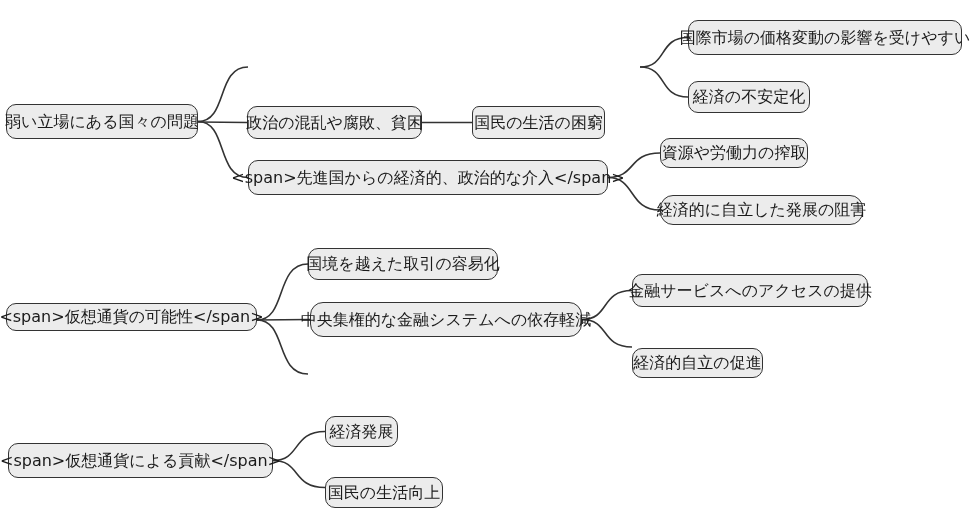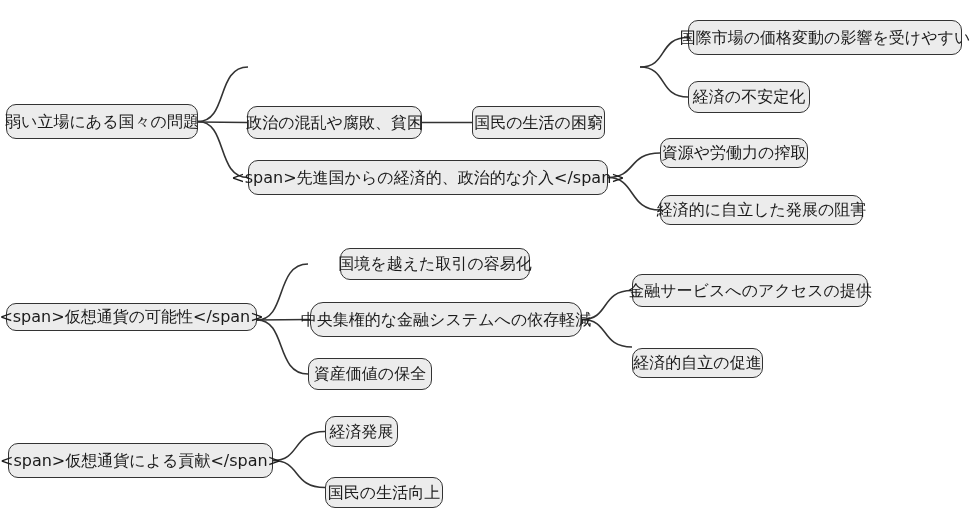--- a/index.html
+++ b/index.html
@@ -77,33 +77,32 @@
   <div class="node" style="left:688px; top:81px; width:122px; height:32px;">経済の不安定化</div>
 
   <div class="node" style="left:247px; top:106px; width:175px; height:33px;">政治の混乱や腐敗、貧困</div>
 
   <div class="node" style="left:472px; top:106px; width:133px; height:33px;border-radius:7px;">国民の生活の困窮</div>
 
   <div class="node" style="left:248px; top:160px; width:360px; height:35px;">&lt;span&gt;先進国からの経済的、政治的な介入&lt;/span&gt;</div>
 
   <div class="node" style="left:660px; top:138px; width:148px; height:30px;">資源や労働力の搾取</div>
 
-  <div class="node" style="left:660px; top:195px; width:203px; height:30px;">経済的に自立した発展の阻害</div>
+  <div class="node" style="left:660px; top:195px; width:203px; height:30px;border-radius:13px;">経済的に自立した発展の阻害</div>
 
   <div class="node" style="left:6px; top:303px; width:251px; height:28px;">&lt;span&gt;仮想通貨の可能性&lt;/span&gt;</div>
 
-  <div class="node" style="left:308px; top:248px; width:190px; height:32px;margin-left:32px;">国境を越えた取引の容易化</div>
+  <div class="node" style="left:308px; top:248px; width:190px; height:32px;">国境を越えた取引の容易化</div>
 
   <div class="node" style="left:310px; top:302px; width:272px; height:35px;border-radius:13px;">中央集権的な金融システムへの依存軽減</div>
 
   <div class="node" style="left:632px; top:274px; width:236px; height:33px;">金融サービスへのアクセスの提供</div>
 
   <div class="node" style="left:632px; top:332px; width:131px; height:30px;margin-top:16px;">経済的自立の促進</div>
 
-  <div class="node" style="left:308px; top:358px; width:124px; height:32px;">資産価値の保全</div>
 
   <div class="node" style="left:8px; top:443px; width:265px; height:35px;">&lt;span&gt;仮想通貨による貢献&lt;/span&gt;</div>
 
   <div class="node" style="left:325px; top:416px; width:73px; height:31px;">経済発展</div>
 
   <div class="node" style="left:325px; top:468px; width:118px; height:31px;margin-top:9px;">国民の生活向上</div>
 
 </div>
 
 </body></html>

